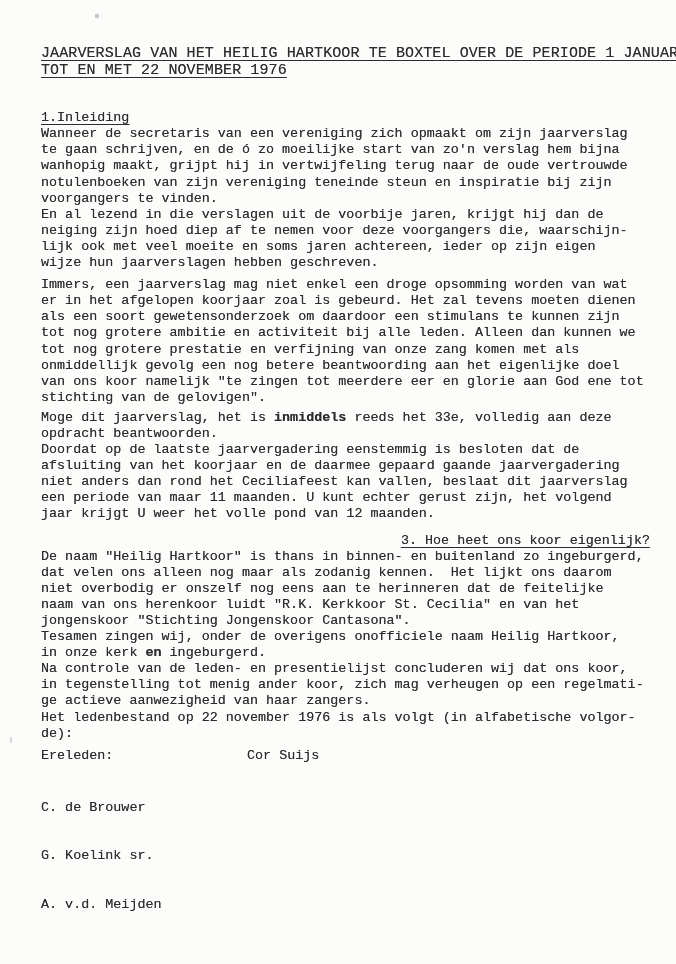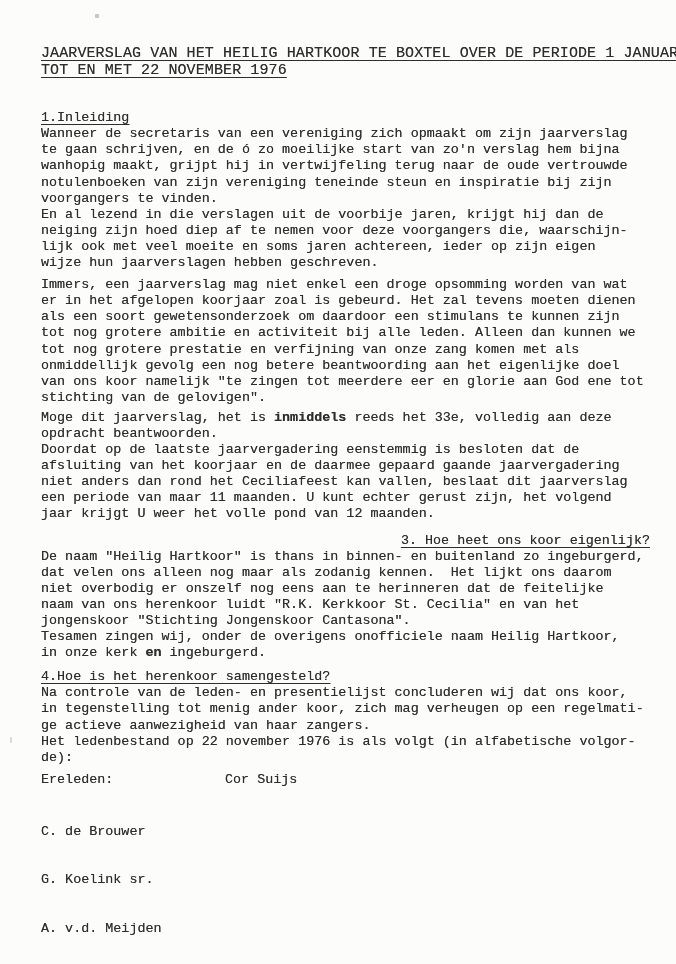--- a/index.html
+++ b/index.html
@@ -39,21 +39,21 @@
     text-underline-offset:3px;
   }
   .h1m{margin-top:31px;}
   .h2m{margin-top:10px;}
   .h3m{margin-top:10px;text-align:right;}
   .h4m{margin-top:8px;}
   .p-first{margin-top:0;}
   .mt6{margin-top:6px;}
   .mt4{margin-top:4px;}
   b{font-weight:bold;}
-  .row{display:flex;align-items:flex-start;white-space:pre;}
+  .row{display:flex;align-items:flex-start;white-space:pre;gap:22px;}
   .row .label{flex:0 0 184px;}
   .names > div{white-space:pre;}
   .speck{position:absolute;border-radius:1px;}
   .speck1{left:95px;top:14px;width:4px;height:4px;background:#c6c6c6;}
   .speck2{left:10px;top:737px;width:2px;height:6px;background:#d8d8d8;}
 </style>
 </head>
 <body>
 
 <div class="page">
@@ -100,21 +100,20 @@
     <div class="txt p-first">De naam "Heilig Hartkoor" is thans in binnen- en buitenland zo ingeburgerd,
 dat velen ons alleen nog maar als zodanig kennen.  Het lijkt ons daarom
 niet overbodig er onszelf nog eens aan te herinneren dat de feitelijke
 naam van ons herenkoor luidt "R.K. Kerkkoor St. Cecilia" en van het
 jongenskoor "Stichting Jongenskoor Cantasona".</div>
     <div class="txt"><span>Tesamen zingen wij, onder de overigens onofficiele naam Heilig Hartkoor,
 in onze kerk </span><b>en</b><span> ingeburgerd.</span></div>
   </div>
 
   <div>
-    <div class="h4m"><span class="heading txt">4.Hoe is het herenkoor samengesteld?</span></div>
     <div class="txt p-first">Na controle van de leden- en presentielijst concluderen wij dat ons koor,
 in tegenstelling tot menig ander koor, zich mag verheugen op een regelmati-
 ge actieve aanwezigheid van haar zangers.
 Het ledenbestand op 22 november 1976 is als volgt (in alfabetische volgor-
 de):</div>
 
     <div class="row mt6">
       <span class="label">Ereleden:</span>
       <span>Cor Suijs</span>
     </div>

